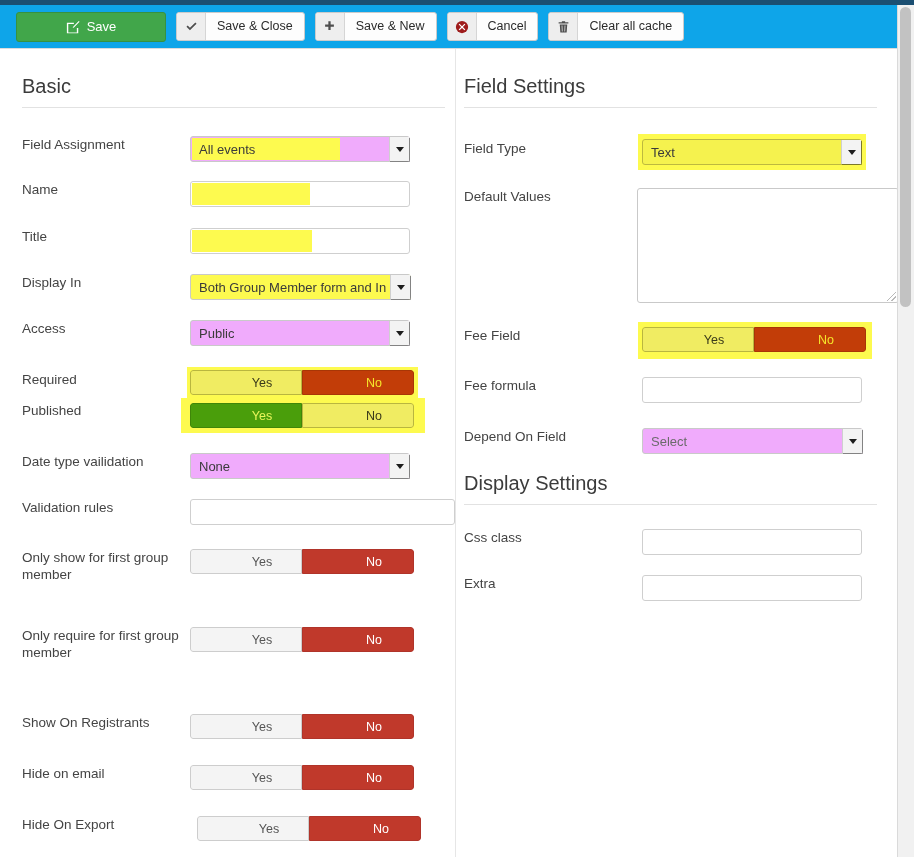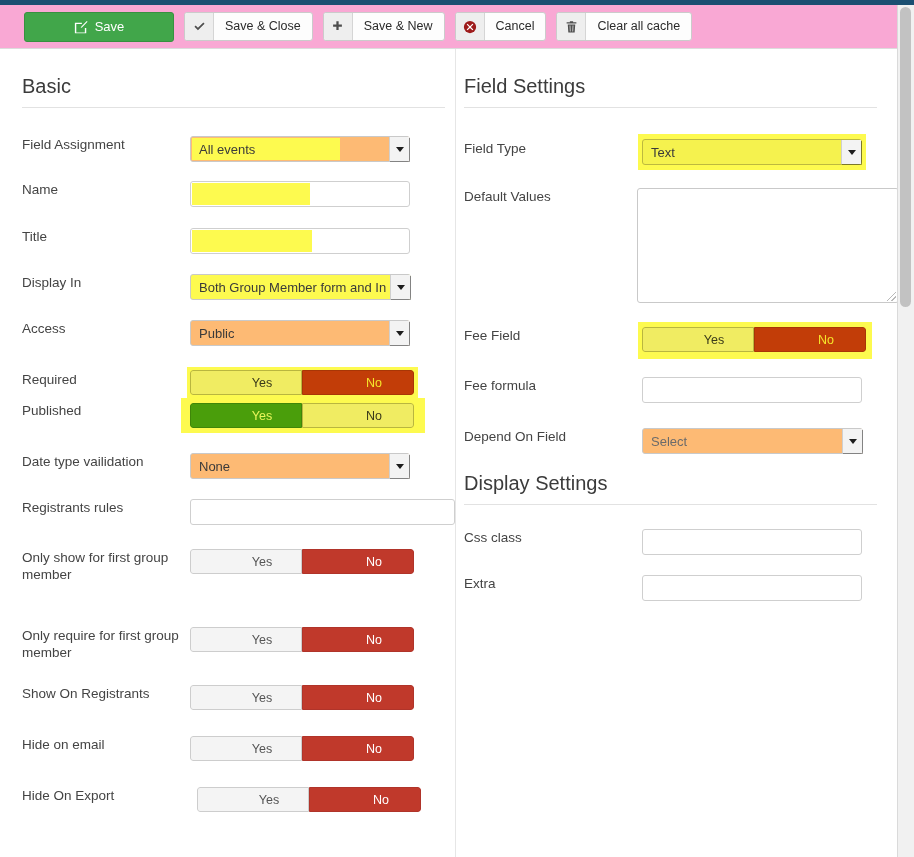--- a/index.html
+++ b/index.html
@@ -6,22 +6,22 @@
   body{
     width:914px;height:857px;
     background:#ffffff;
     font-family:"Liberation Sans","DejaVu Sans",sans-serif;
     font-size:13px;color:#333;
     overflow:hidden;position:relative;
   }
   
   #topbar{height:5px;background:#1b4f72;width:914px;}
   #toolbar{
-    height:44px;background:#f9a8d4;border-bottom:1px solid #dcdcdc;
-    display:flex;align-items:center;padding-left:24px;gap:10px;
+    height:44px;background:#0ea5e9;border-bottom:1px solid #dcdcdc;
+    display:flex;align-items:center;padding-left:16px;gap:10px;
     box-sizing:border-box;width:898px;
   }
   .btn{
     display:flex;align-items:center;height:27px;
     border:1px solid #cbcbcb;border-radius:3px;background:#fdfdfd;
     font-size:12.5px;color:#2b2b2b;cursor:pointer;overflow:hidden;
   }
   .btn .ic{
     width:28px;height:27px;display:flex;align-items:center;justify-content:center;
     background:#eeeeee;border-right:1px solid #d5d5d5;flex:none;
@@ -45,21 +45,21 @@
   #colR .sec-title{margin:26px 22px 0 8px;}
   #colR .sec-title.second{margin-top:18px;}
   .row{display:flex;align-items:flex-start;position:relative;}
   .lbl{font-size:13.5px;color:#444;line-height:17px;}
   
   #colL .lbl{width:178px;padding-left:10px;box-sizing:border-box;}
   #colR .lbl{width:186px;padding-left:8px;box-sizing:border-box;}
   
   .sel{
     position:relative;height:26px;border:1px solid #c9c9c9;border-radius:3px;
-    background:#fdba74;box-sizing:border-box;display:flex;align-items:center;
+    background:#f0abfc;box-sizing:border-box;display:flex;align-items:center;
   }
   .sel .txt{padding-left:8px;font-size:13px;color:#3a3a3a;white-space:nowrap;overflow:hidden;}
   .sel .arw{
     position:absolute;right:0;top:0;width:19px;height:24px;
     background:#f3f3f3;border-left:1px solid #cfcfcf;
     display:flex;align-items:center;justify-content:center;
     box-shadow:1px 1px 0 rgba(0,0,0,.35);
   }
   .sel .arw:after{
     content:"";border-left:4px solid transparent;border-right:4px solid transparent;
@@ -230,21 +230,21 @@
 
     <div class="row" style="margin-top:20px;">
       <div class="lbl">Date type vailidation</div>
       <div class="sel" style="width:220px;">
         <div class="txt">None</div>
         <div class="arw"></div>
       </div>
     </div>
 
     <div class="row" style="margin-top:20px;">
-      <div class="lbl">Registrants rules</div>
+      <div class="lbl">Validation rules</div>
       <div class="inp" style="width:265px;">
         
       </div>
     </div>
 
     <div class="row" style="margin-top:24px;">
       <div class="lbl" style="padding-right:6px;">Only show for first group member</div>
       <div class="tog">
         <div class="off">Yes</div>
         <div class="on-red">No</div>
@@ -252,21 +252,21 @@
     </div>
 
     <div class="row" style="margin-top:44px;">
       <div class="lbl" style="padding-right:6px;">Only require for first group member</div>
       <div class="tog">
         <div class="off">Yes</div>
         <div class="on-red">No</div>
       </div>
     </div>
 
-    <div class="row" style="margin-top:24px;">
+    <div class="row" style="margin-top:53px;">
       <div class="lbl">Show On Registrants</div>
       <div class="tog">
         <div class="off">Yes</div>
         <div class="on-red">No</div>
       </div>
     </div>
 
     <div class="row" style="margin-top:26px;">
       <div class="lbl">Hide on email</div>
       <div class="tog">

